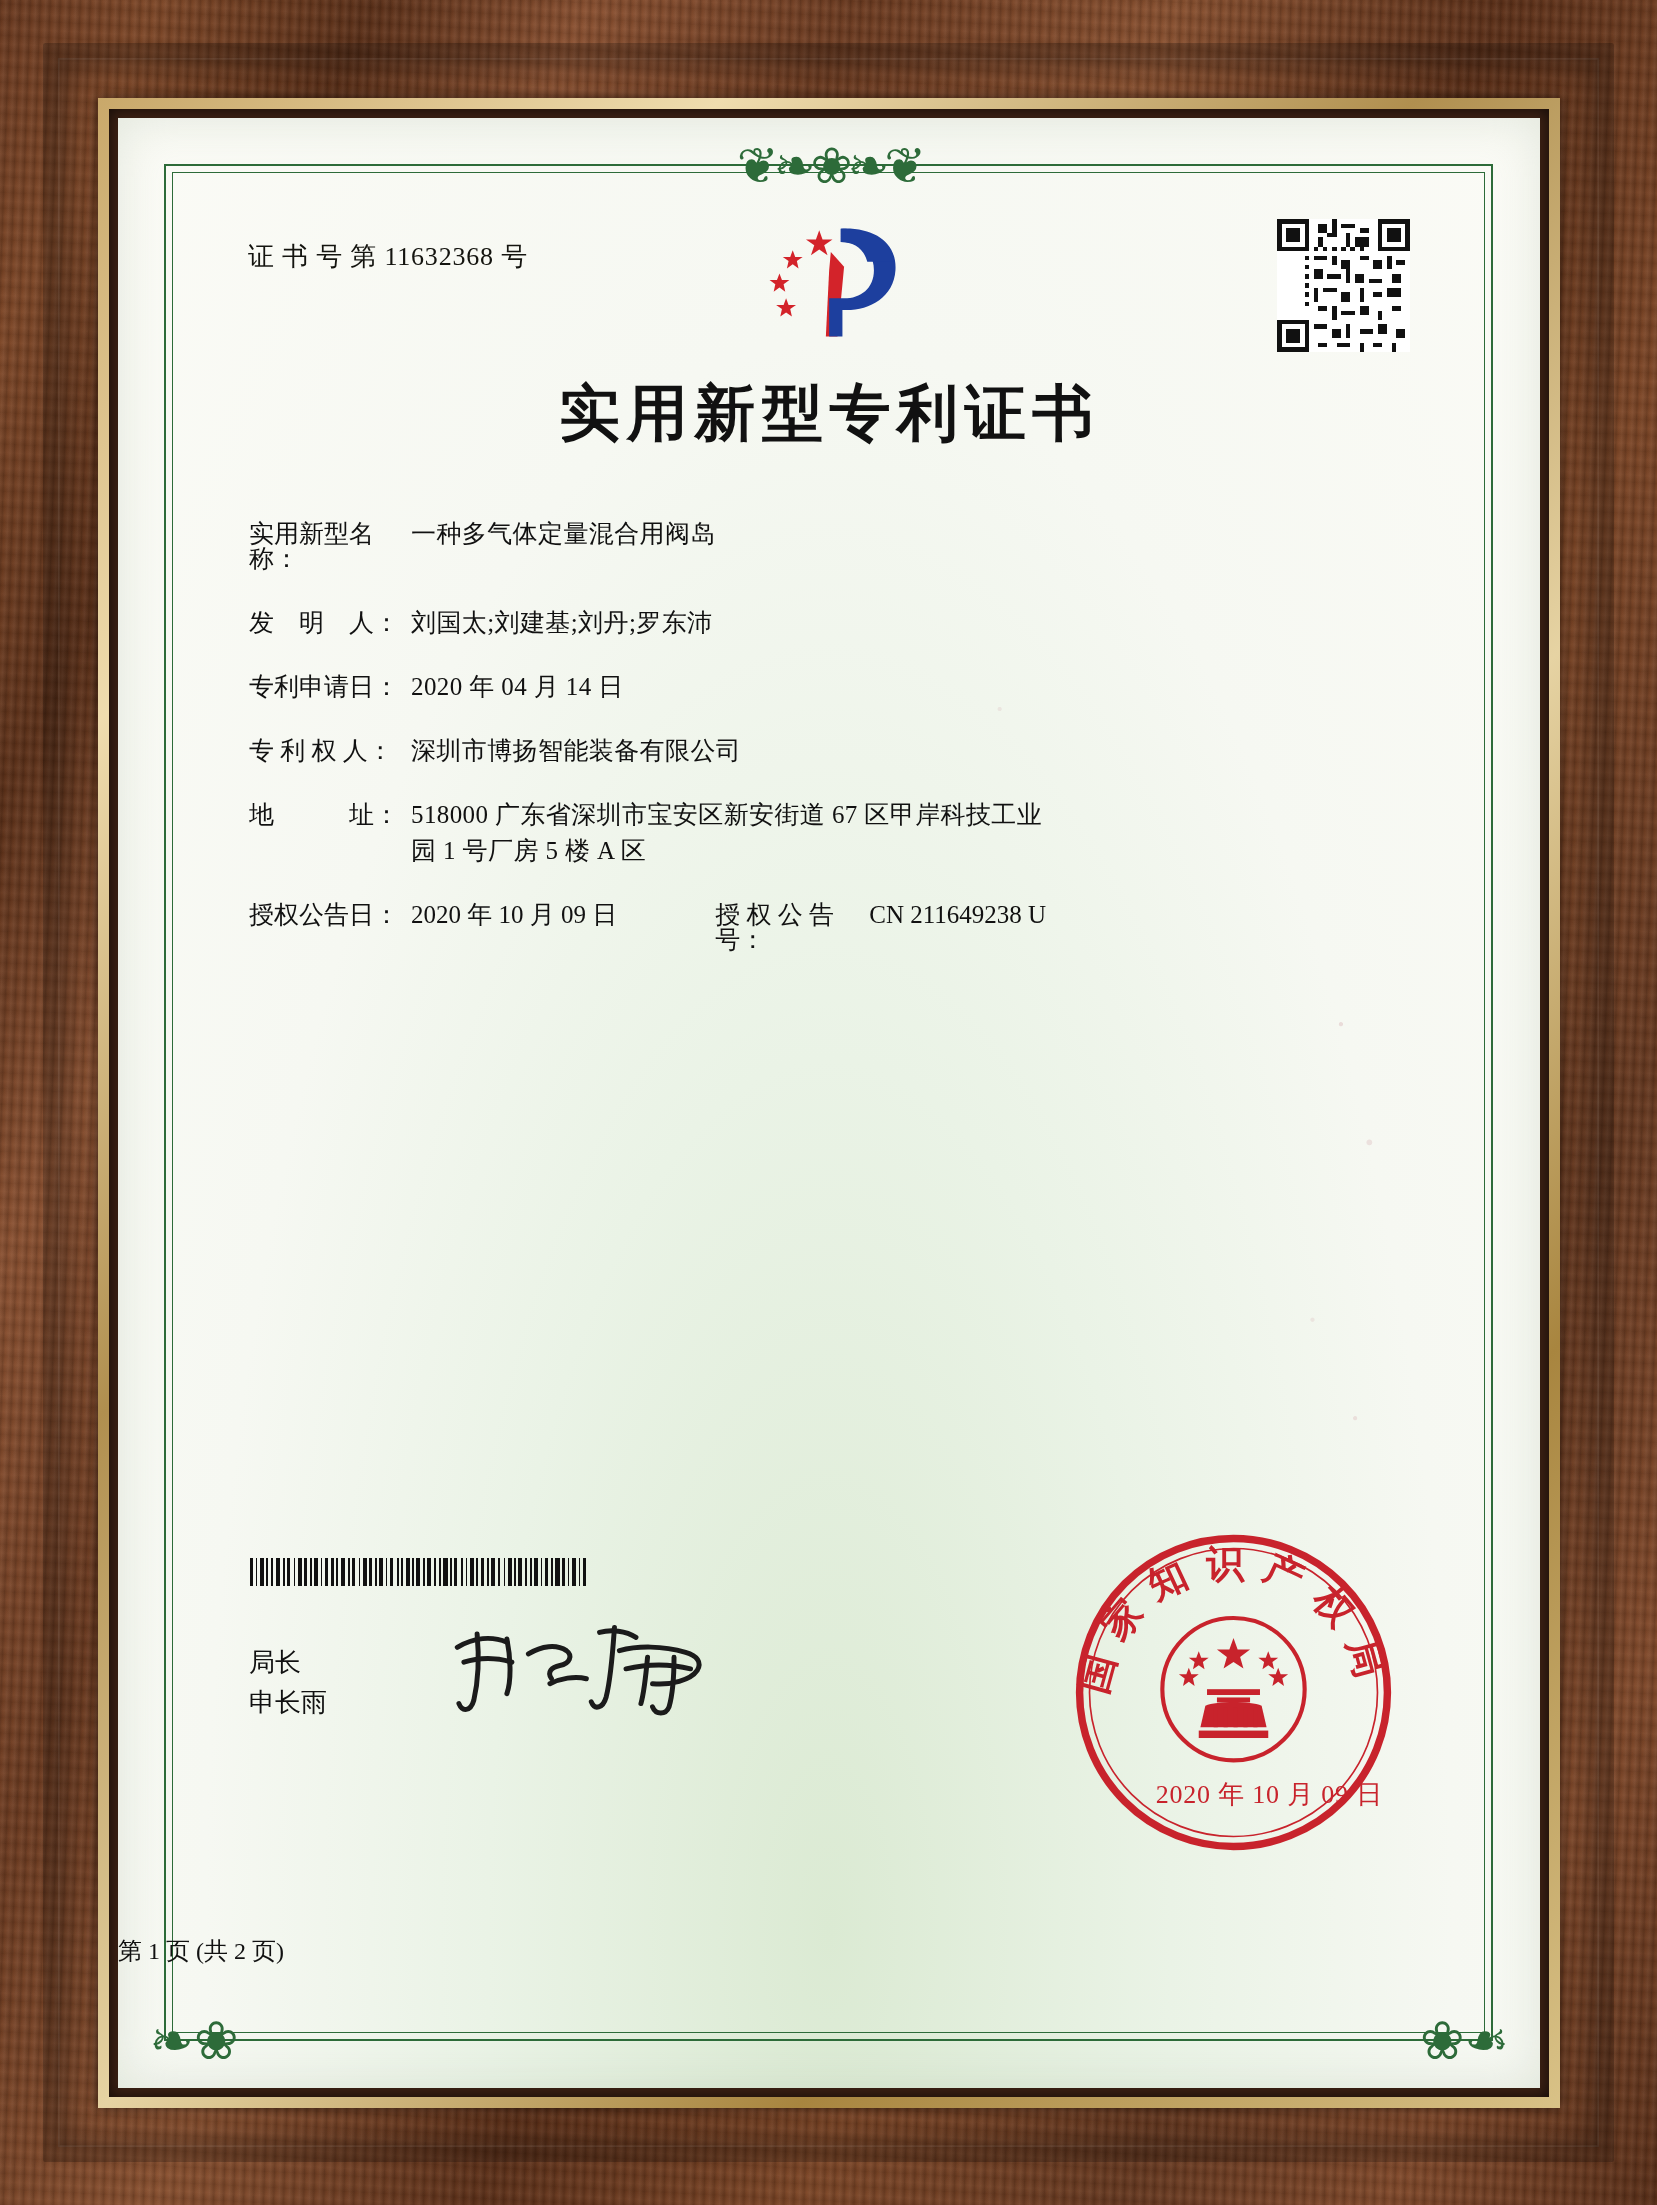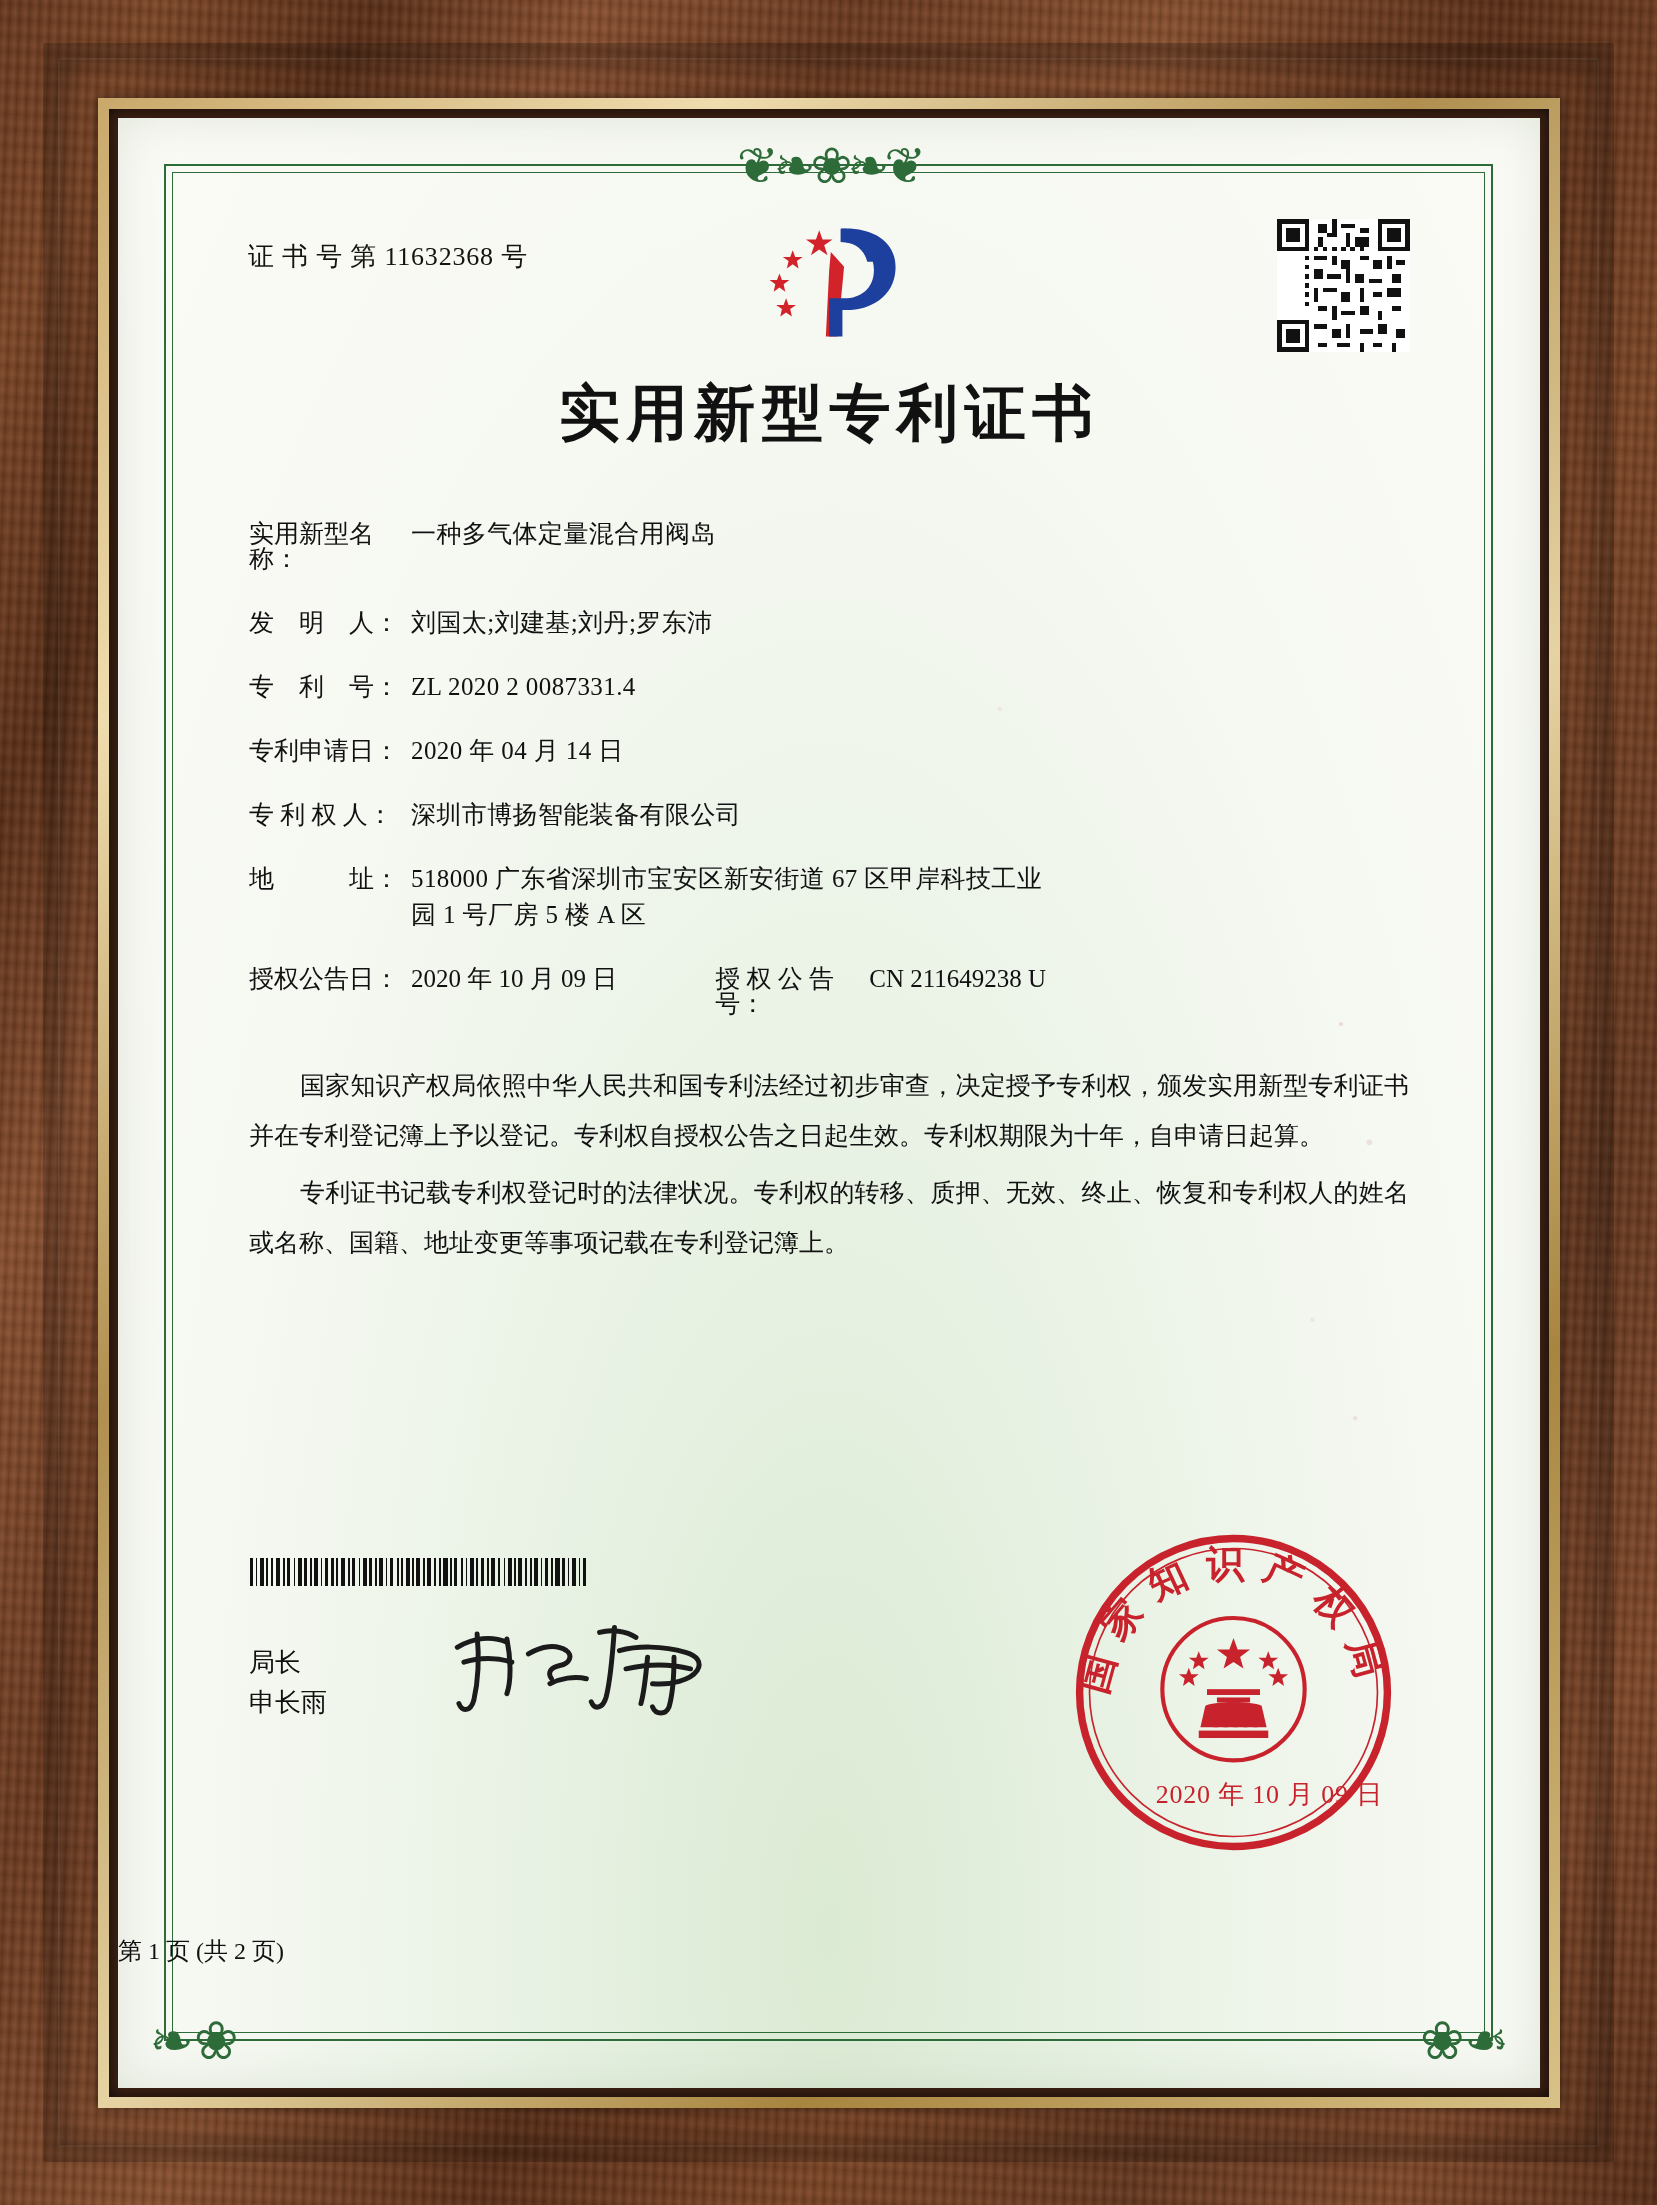--- a/index.html
+++ b/index.html
@@ -413,24 +413,20 @@
         <div class="field">
           <span class="lbl">实用新型名称：</span>
           <span class="val">一种多气体定量混合用阀岛</span>
         </div>
 
         <div class="field">
           <span class="lbl">发　明　人：</span>
           <span class="val">刘国太;刘建基;刘丹;罗东沛</span>
         </div>
 
-        <div class="field">
-          <span class="lbl">专　利　号：</span>
-          <span class="val">ZL 2020 2 0087331.4</span>
-        </div>
 
         <div class="field">
           <span class="lbl">专利申请日：</span>
           <span class="val">2020 年 04 月 14 日</span>
         </div>
 
         <div class="field">
           <span class="lbl">专 利 权 人：</span>
           <span class="val">深圳市博扬智能装备有限公司</span>
         </div>
@@ -447,24 +443,20 @@
           <span class="lbl tight">授权公告日：</span>
           <span>2020 年 10 月 09 日</span>
           <span class="seg2">
             <span class="lbl2">授 权 公 告 号：</span>
             <span>CN 211649238 U</span>
           </span>
         </div>
 
       </div>
 
-      <div class="para">
-        <p>国家知识产权局依照中华人民共和国专利法经过初步审查，决定授予专利权，颁发实用新型专利证书并在专利登记簿上予以登记。专利权自授权公告之日起生效。专利权期限为十年，自申请日起算。</p>
-        <p>专利证书记载专利权登记时的法律状况。专利权的转移、质押、无效、终止、恢复和专利权人的姓名或名称、国籍、地址变更等事项记载在专利登记簿上。</p>
-      </div>
 
     </div>
 
     <div class="barcode">
       <svg width="356" height="28" viewBox="0 0 430 34" shape-rendering="crispEdges">
         <rect width="430" height="34" fill="transparent"></rect>
         <g fill="#111">
           <rect x="0" y="0" width="4" height="34"></rect>
             <rect x="7" y="0" width="2" height="34"></rect>
           <rect x="12" y="0" width="5" height="34"></rect>

